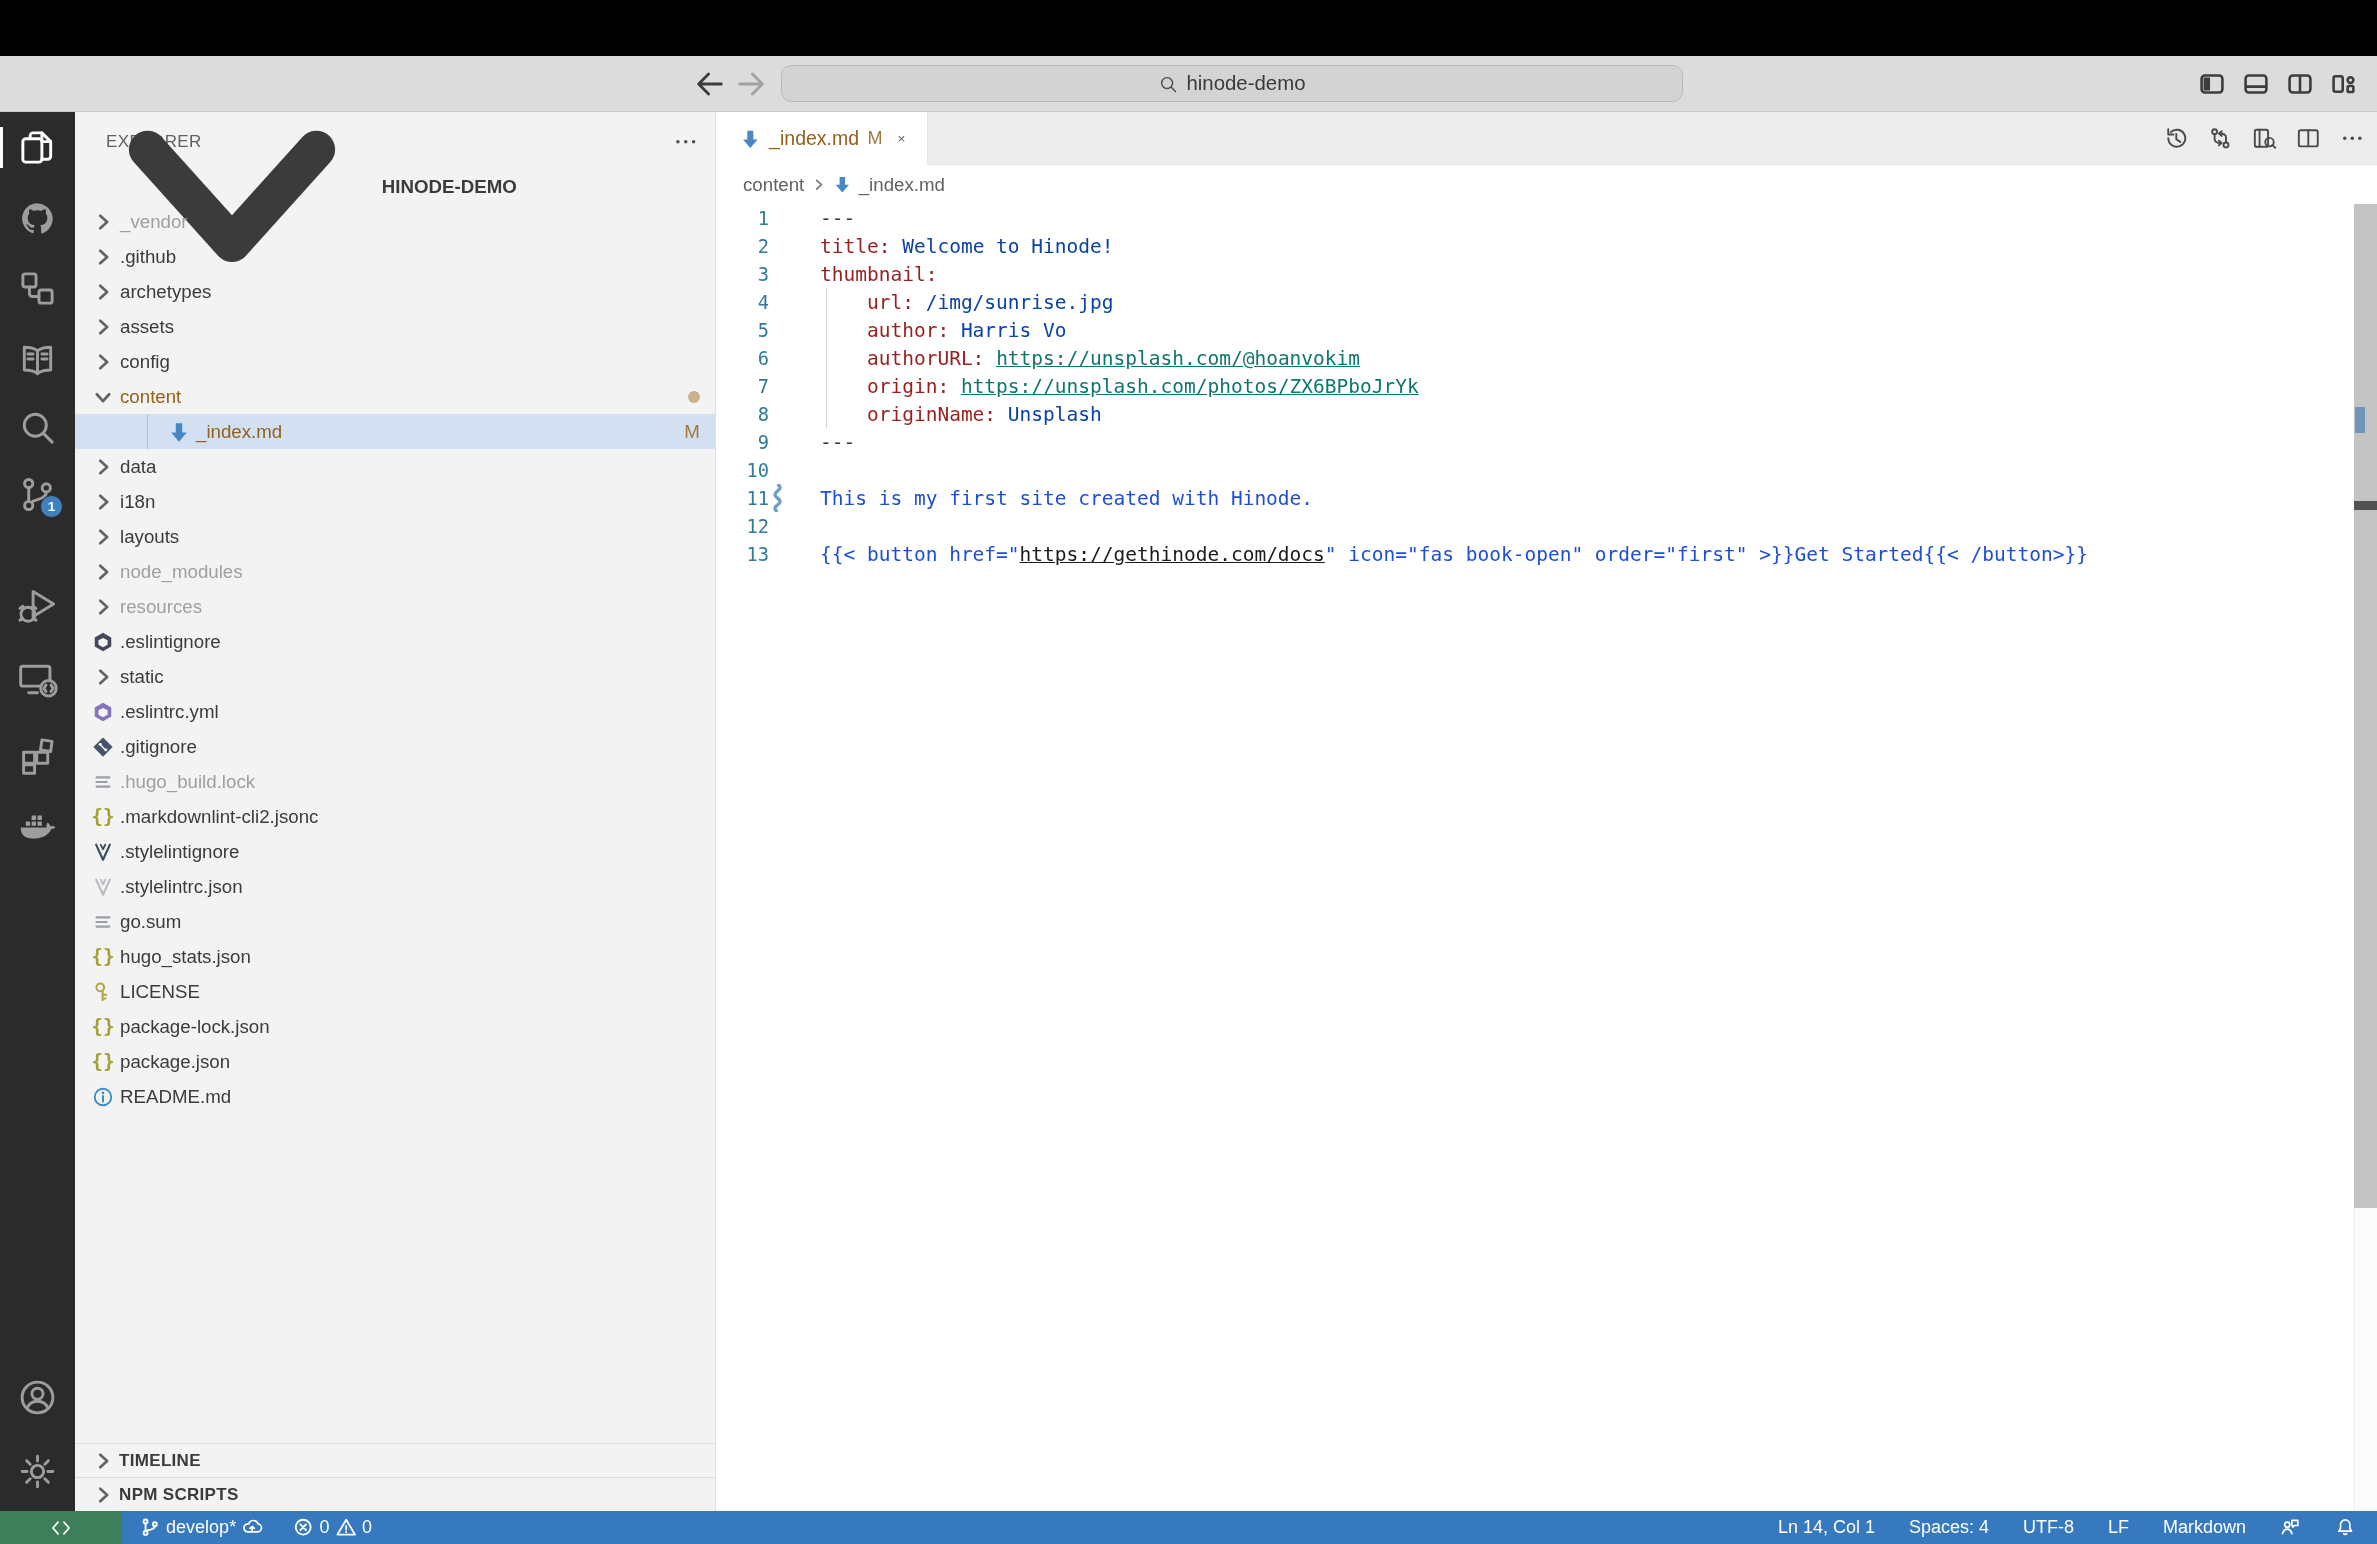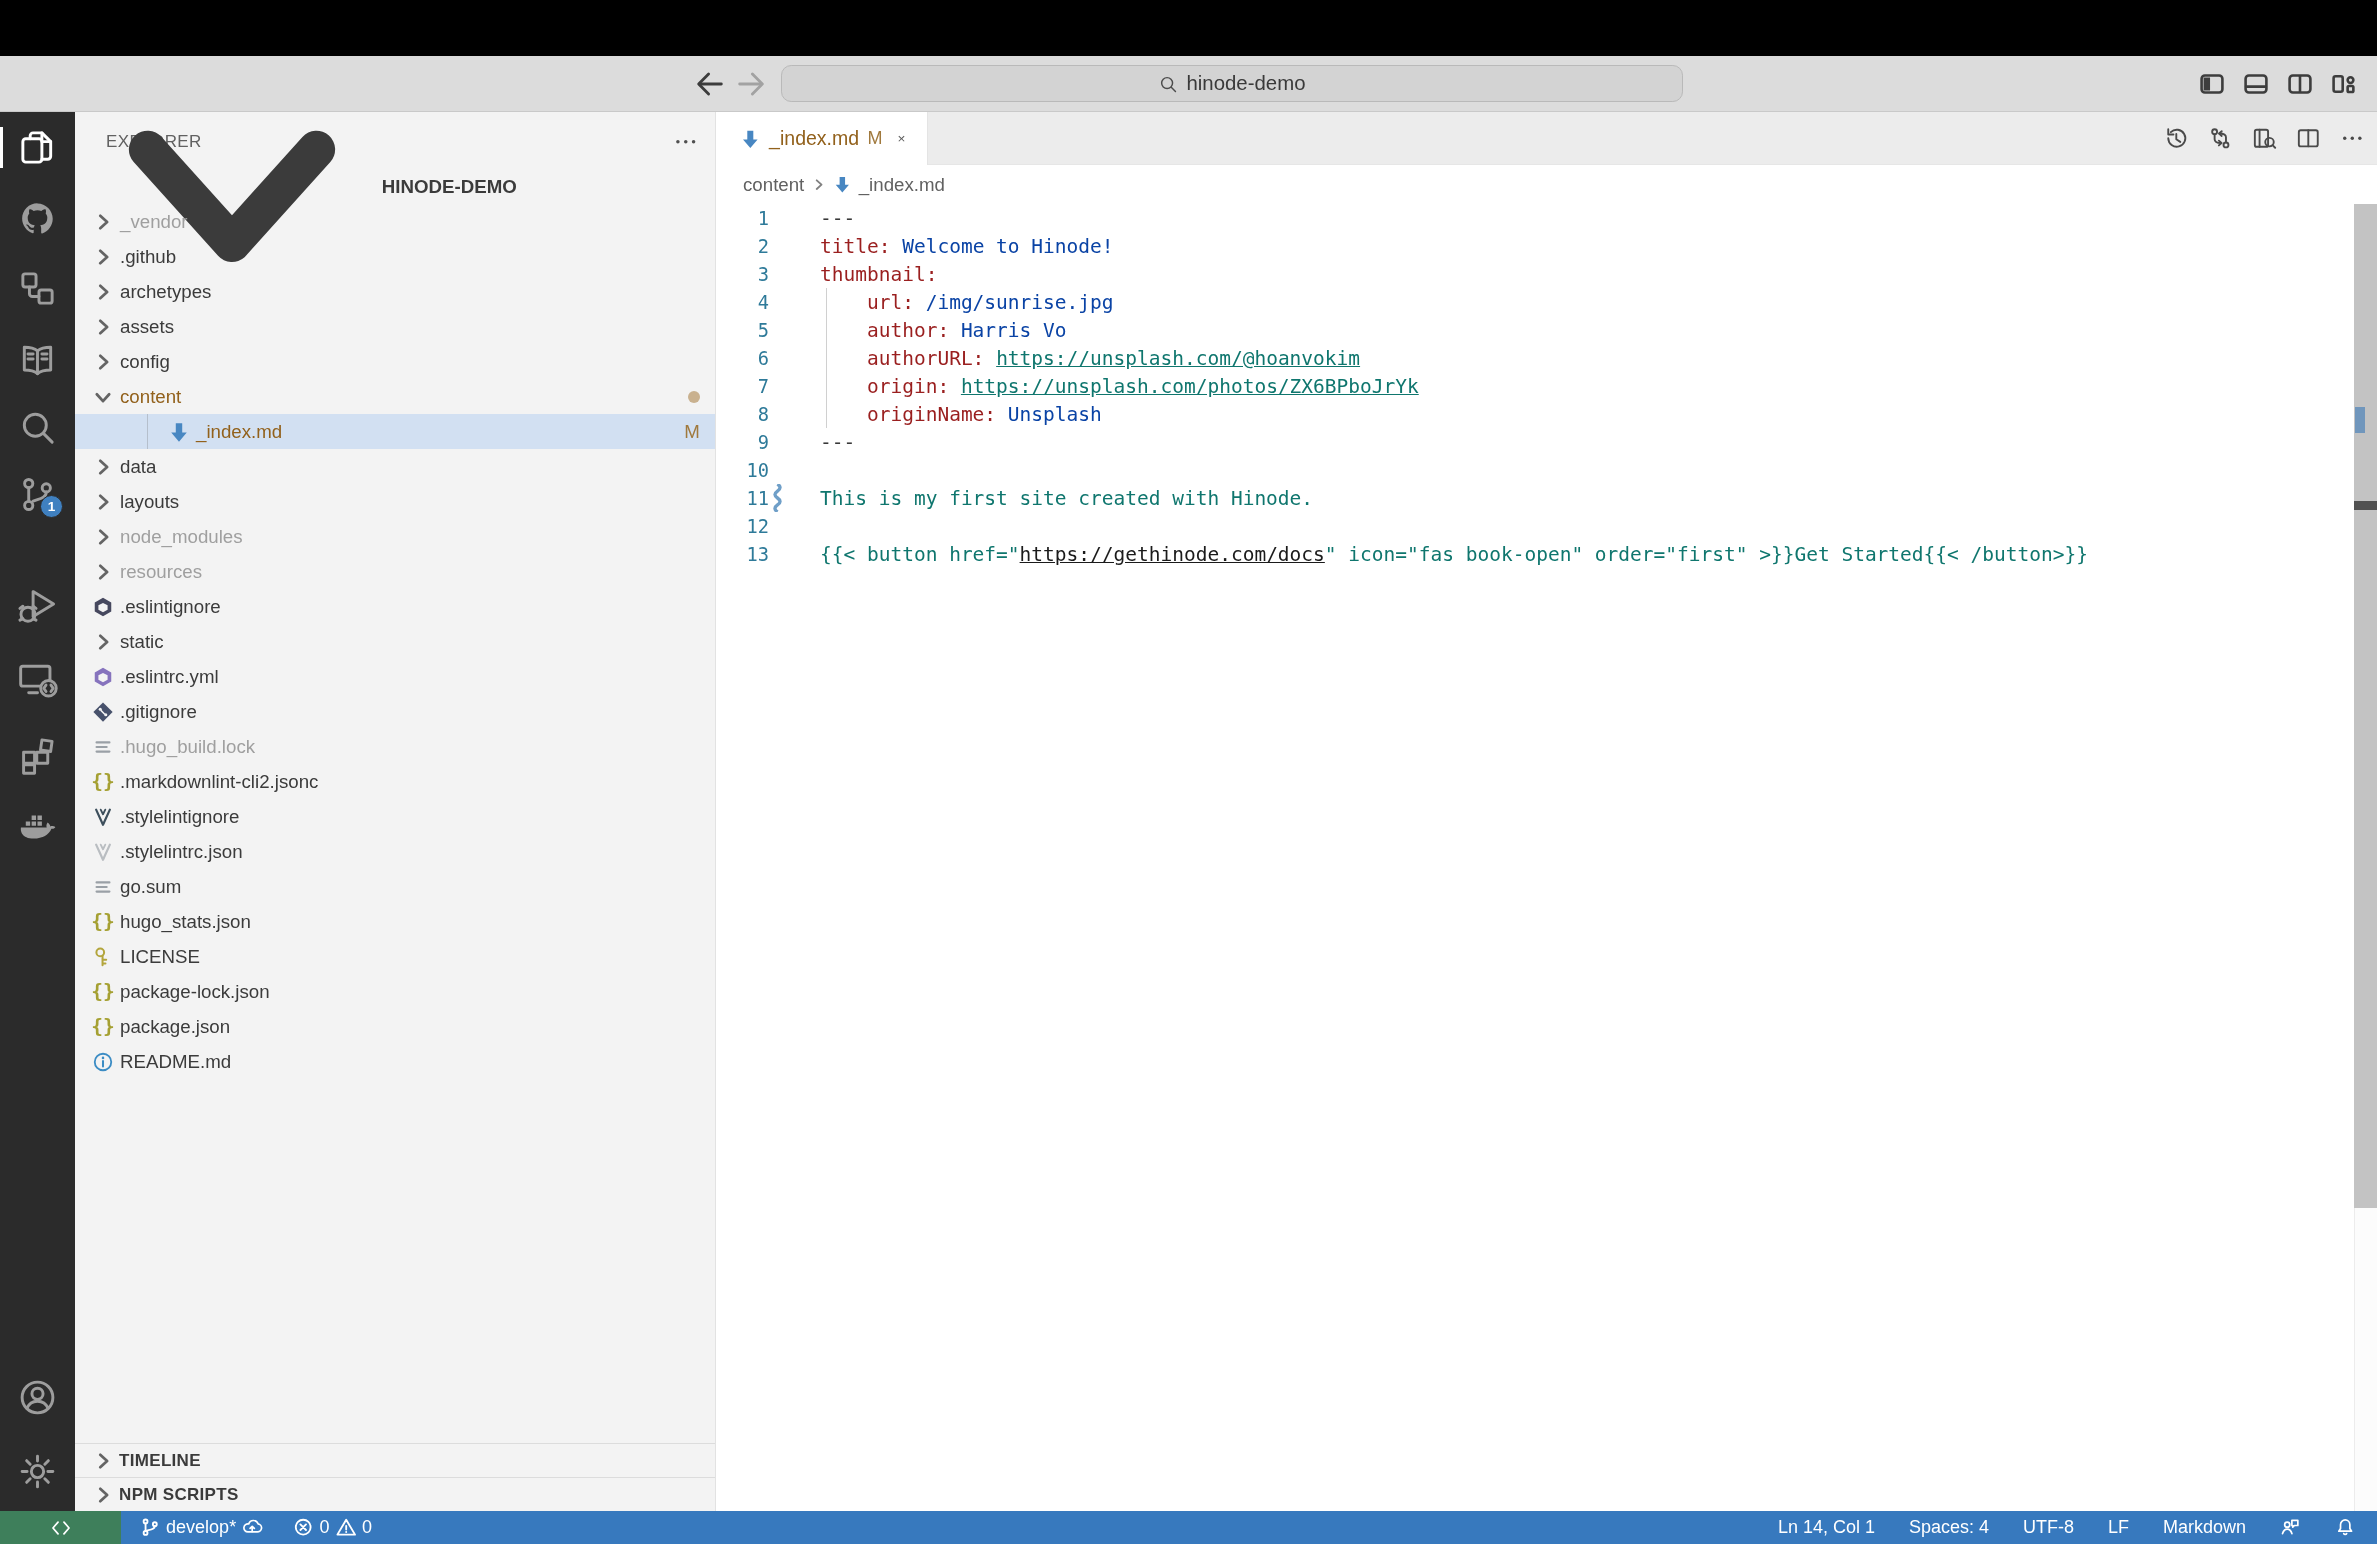--- a/index.html
+++ b/index.html
@@ -78,21 +78,21 @@
     font-family:"DejaVu Sans Mono", monospace; font-size:19.5px; }
   .cl { position:relative; height:28px; display:flex; align-items:center; white-space:pre; }
   .cl .ln { width:53px; flex:none; text-align:right; color:#2e7a99; font-size:18.7px; }
   .cl .glyph { width:51px; flex:none; position:relative; height:100%; }
   .cl.cur { border-top:0.8px solid #e8e8e8; border-bottom:0.8px solid #e8e8e8; }
   .cl.cur .ln { color:#0b216f; }
   .tok-dash { color:#383838; }
   .tok-key { color:#9a1f1f; }
   .tok-str { color:#0a43a5; }
   .tok-strlink { color:#0f766e; text-decoration:underline; }
-  .tok-text { color:#0f766e; }
+  .tok-text { color:#1d4ed8; }
   .tok-textlink { color:#1b1b1b; text-decoration:underline; }
   .fold-chevron { position:absolute; left:13.6px; top:3.4px; color:#5f5f5f; }
   .mod-squiggle { position:absolute; left:2.5px; top:0; }
   .guide-v { position:absolute; left:110px; top:84px; height:140px; width:0.8px; background:#d0d0d0; }
   .cursor-caret { position:absolute; left:102px; top:0.8px; width:2.5px; height:25.5px; background:#1a1a1a; }
 
   
   .scroll-track { position:absolute; right:0; top:92px; bottom:0; width:23px; border-left:0.8px solid #ececec; background:#fcfcfc; }
   .scroll-thumb { position:absolute; right:0; top:92px; width:23px; height:1004px; background:#c3c3c3; }
   .ovr-blue { position:absolute; right:12px; top:295px; width:10.2px; height:26px; background:#7096bc; }
@@ -333,20 +333,28 @@
             <div class="lbl gold">_index.md</div>
             <div class="badge-m">M</div>
           </div>
           <div class="trow">
             <div class="tw">
               <svg viewBox="0 0 16 16" fill="none" stroke="currentColor" stroke-width="2" stroke-linecap="round" stroke-linejoin="round">
                 <path d="M6 3.5l5 4.5-5 4.5"></path>
               </svg>
             </div>
             <div class="lbl">data</div>
+          </div>
+          <div class="trow">
+            <div class="tw">
+              <svg viewBox="0 0 16 16" fill="none" stroke="currentColor" stroke-width="2" stroke-linecap="round" stroke-linejoin="round">
+                <path d="M6 3.5l5 4.5-5 4.5"></path>
+              </svg>
+            </div>
+            <div class="lbl">i18n</div>
           </div>
           <div class="trow">
             <div class="tw">
               <svg viewBox="0 0 16 16" fill="none" stroke="currentColor" stroke-width="2" stroke-linecap="round" stroke-linejoin="round">
                 <path d="M6 3.5l5 4.5-5 4.5"></path>
               </svg>
             </div>
             <div class="lbl">layouts</div>
           </div>
           <div class="trow">

